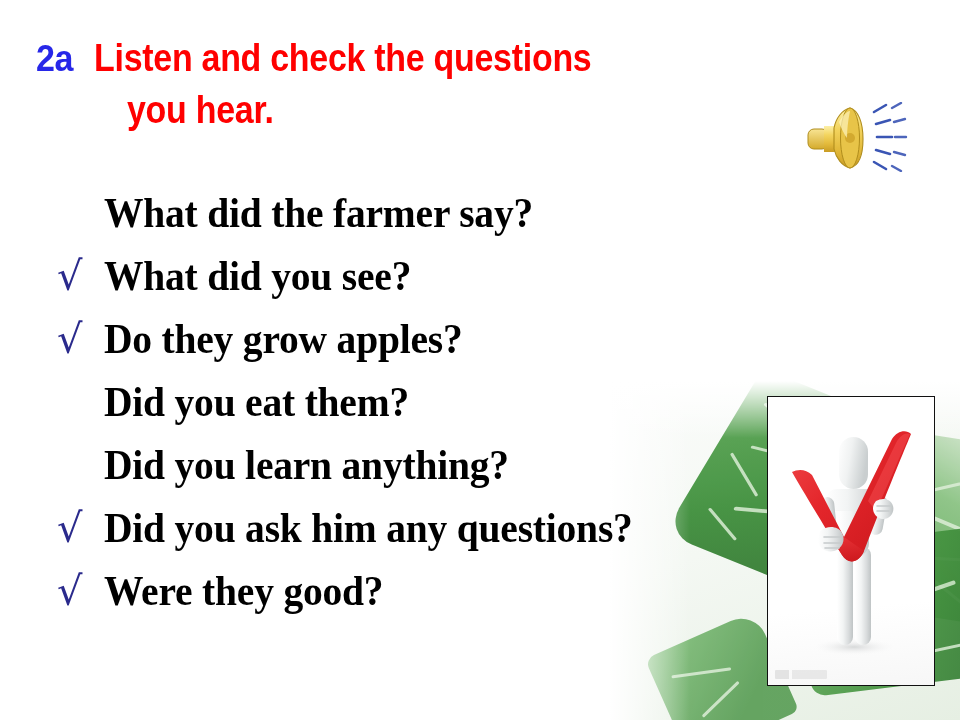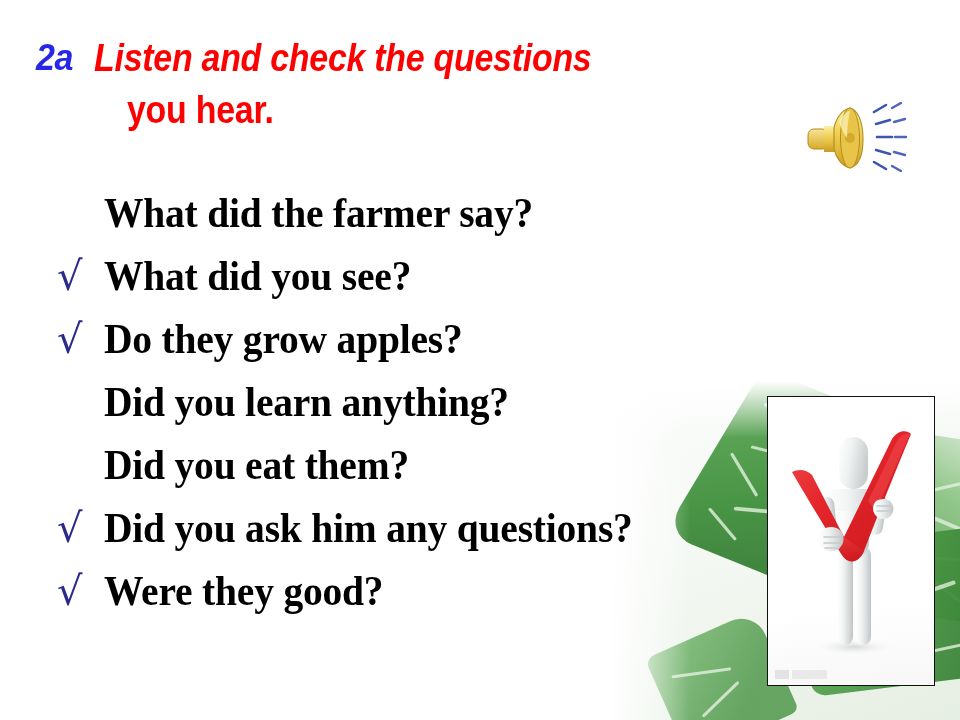--- a/index.html
+++ b/index.html
@@ -103,21 +103,21 @@
     border-radius: 1px;
   }
 
   
   .title-block {
     position: absolute;
     left: 36px; top: 32px;
     width: 840px;
     z-index: 20;
   }
-  .title-row { display: flex; align-items: center; font-style: italic; }
+  .title-row { display: flex; align-items: flex-end; }
   .tag-2a {
     color: #2727e8;
     font-family: "Liberation Sans Narrow", "Liberation Sans", sans-serif;
     font-weight: bold;
     font-size: 37px;
     line-height: 50px;
     letter-spacing: -0.5px;
     transform: scaleX(0.92);
     transform-origin: left center;
     white-space: nowrap;
@@ -354,26 +354,26 @@
       <div class="q-text">What did you see?</div>
     </div>
 
     <div class="q-row">
       <div class="q-check">√</div>
       <div class="q-text">Do they grow apples?</div>
     </div>
 
     <div class="q-row">
 
+      <div class="q-text">Did you eat them?</div>
+    </div>
+
+    <div class="q-row">
+
       <div class="q-text">Did you learn anything?</div>
-    </div>
-
-    <div class="q-row">
-
-      <div class="q-text">Did you eat them?</div>
     </div>
 
     <div class="q-row">
       <div class="q-check">√</div>
       <div class="q-text">Did you ask him any questions?</div>
     </div>
 
     <div class="q-row">
       <div class="q-check">√</div>
       <div class="q-text">Were they good?</div>

